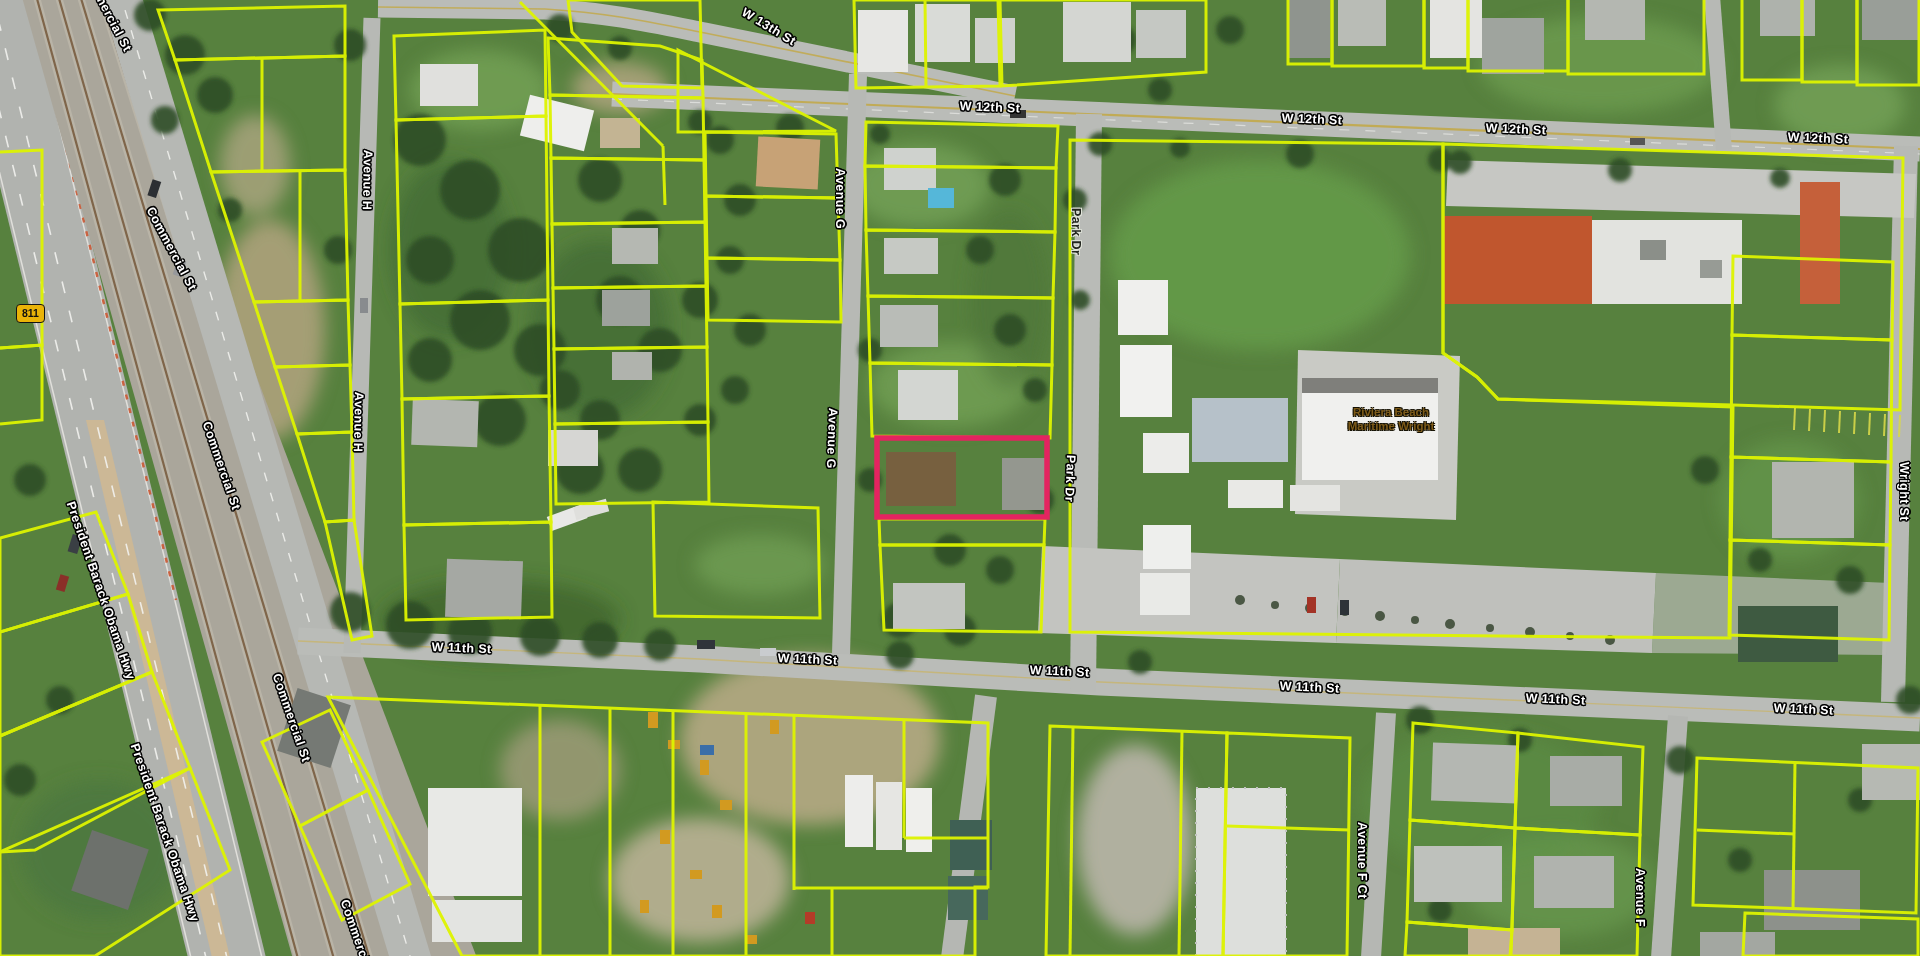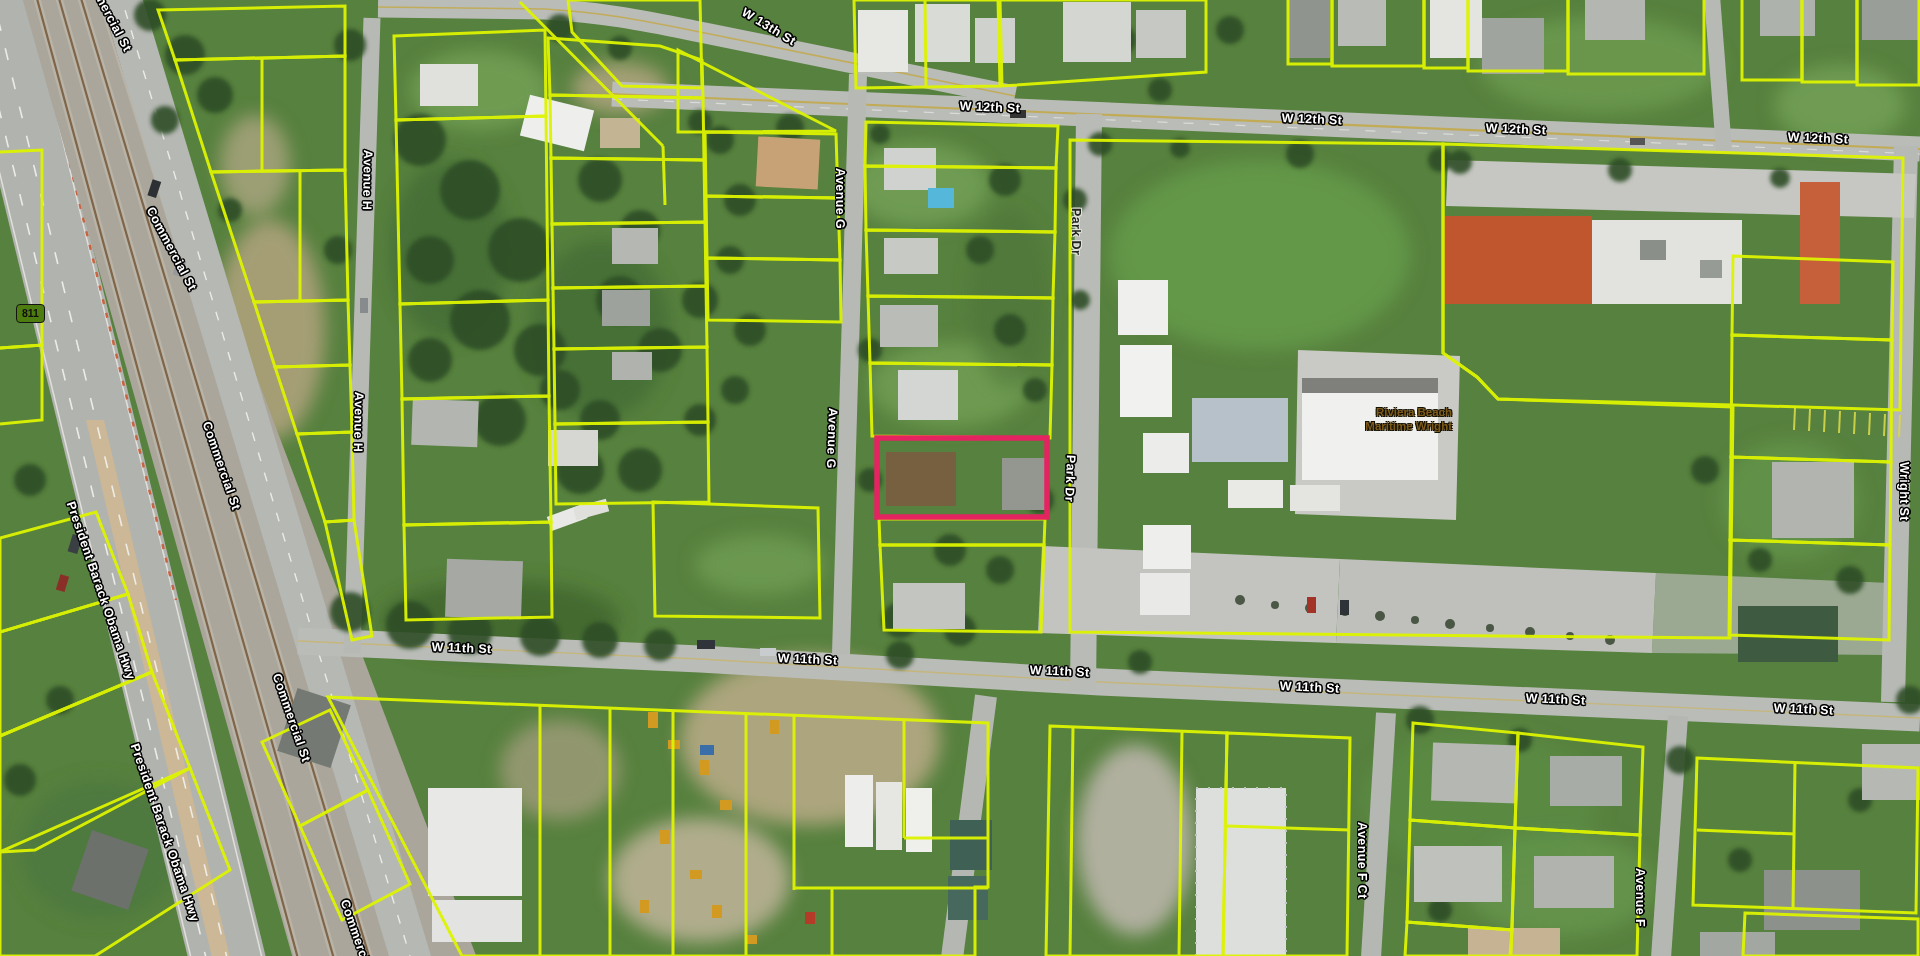--- a/index.html
+++ b/index.html
@@ -1,23 +1,23 @@
 <!DOCTYPE html>
 <html><head>
 <meta charset="utf-8">
 <style>
   html,body{margin:0;padding:0;background:#222;}
   #stage{position:relative;width:1920px;height:956px;overflow:hidden;background:#57813e;font-family:"Liberation Sans",sans-serif;}
   #gfx{position:absolute;left:0;top:0;width:1920px;height:956px;display:block;}
   .lbl{position:absolute;font:700 12.5px/1.1 "Liberation Sans",sans-serif;color:#fff;letter-spacing:.4px;white-space:nowrap;transform-origin:0 0;
        text-shadow:-1.2px -1.2px 0 #000,1.2px -1.2px 0 #000,-1.2px 1.2px 0 #000,1.2px 1.2px 0 #000,0 -1.5px 0 #000,0 1.5px 0 #000,-1.5px 0 0 #000,1.5px 0 0 #000;}
   .lbl.dark{color:#23261f;text-shadow:-1px -1px 0 #dfe2d8,1px -1px 0 #dfe2d8,-1px 1px 0 #dfe2d8,1px 1px 0 #dfe2d8;}
-  .place-lbl{position:absolute;left:1330px;top:405px;width:122px;text-align:right;font:700 11.5px/1.25 "Liberation Sans",sans-serif;color:#7d5a18;
+  .place-lbl{position:absolute;left:1330px;top:405px;width:122px;text-align:center;font:700 11.5px/1.25 "Liberation Sans",sans-serif;color:#7d5a18;
        text-shadow:-1px -1px 0 #141002,1px -1px 0 #141002,-1px 1px 0 #141002,1px 1px 0 #141002;}
-  .shield{position:absolute;left:16px;top:304px;width:27px;height:17px;background:#4d7c0f;border:1.6px solid #141414;border-radius:4px;
+  .shield{position:absolute;left:16px;top:304px;width:27px;height:17px;background:#eab308;border:1.6px solid #141414;border-radius:4px;
        color:#101010;font:700 10.5px/17px "Liberation Sans",sans-serif;text-align:center;}
 </style>
 </head>
 <body>
 
 <div id="stage">
 <svg id="gfx" viewBox="0 0 1920 956">
   <defs>
     <filter id="b8" x="-60%" y="-60%" width="220%" height="220%">
           <feGaussianBlur stdDeviation="9"></feGaussianBlur>

